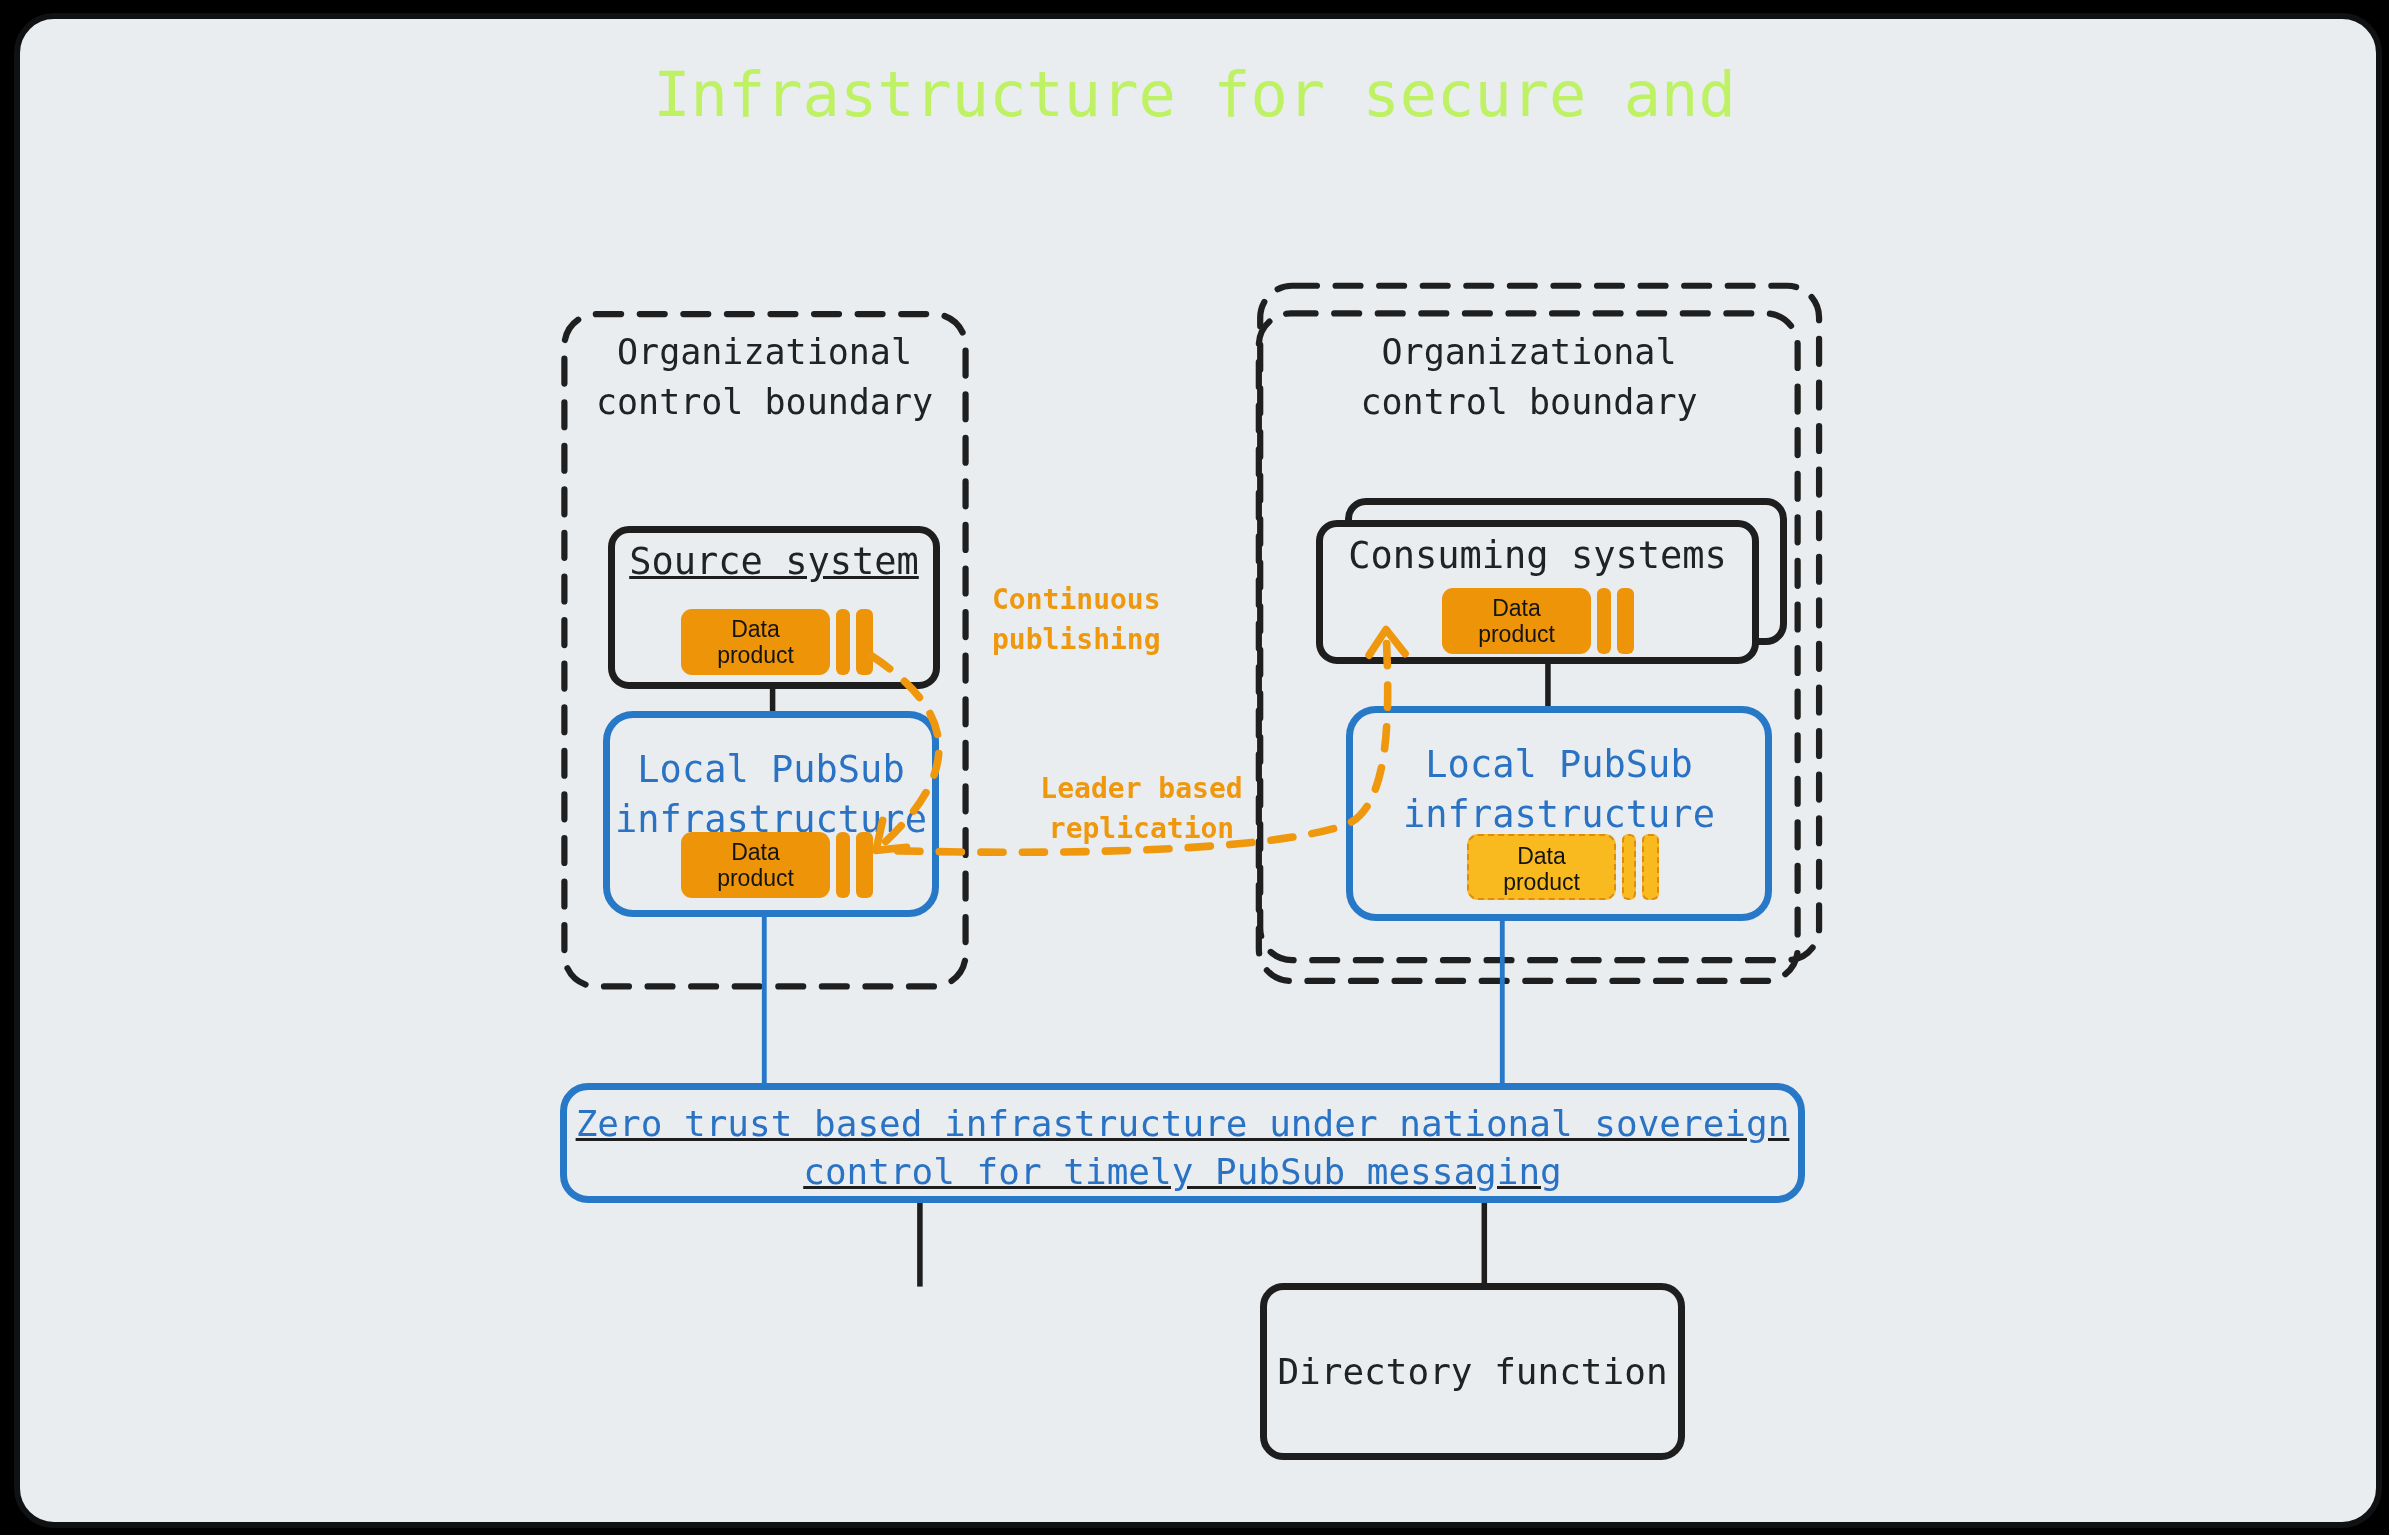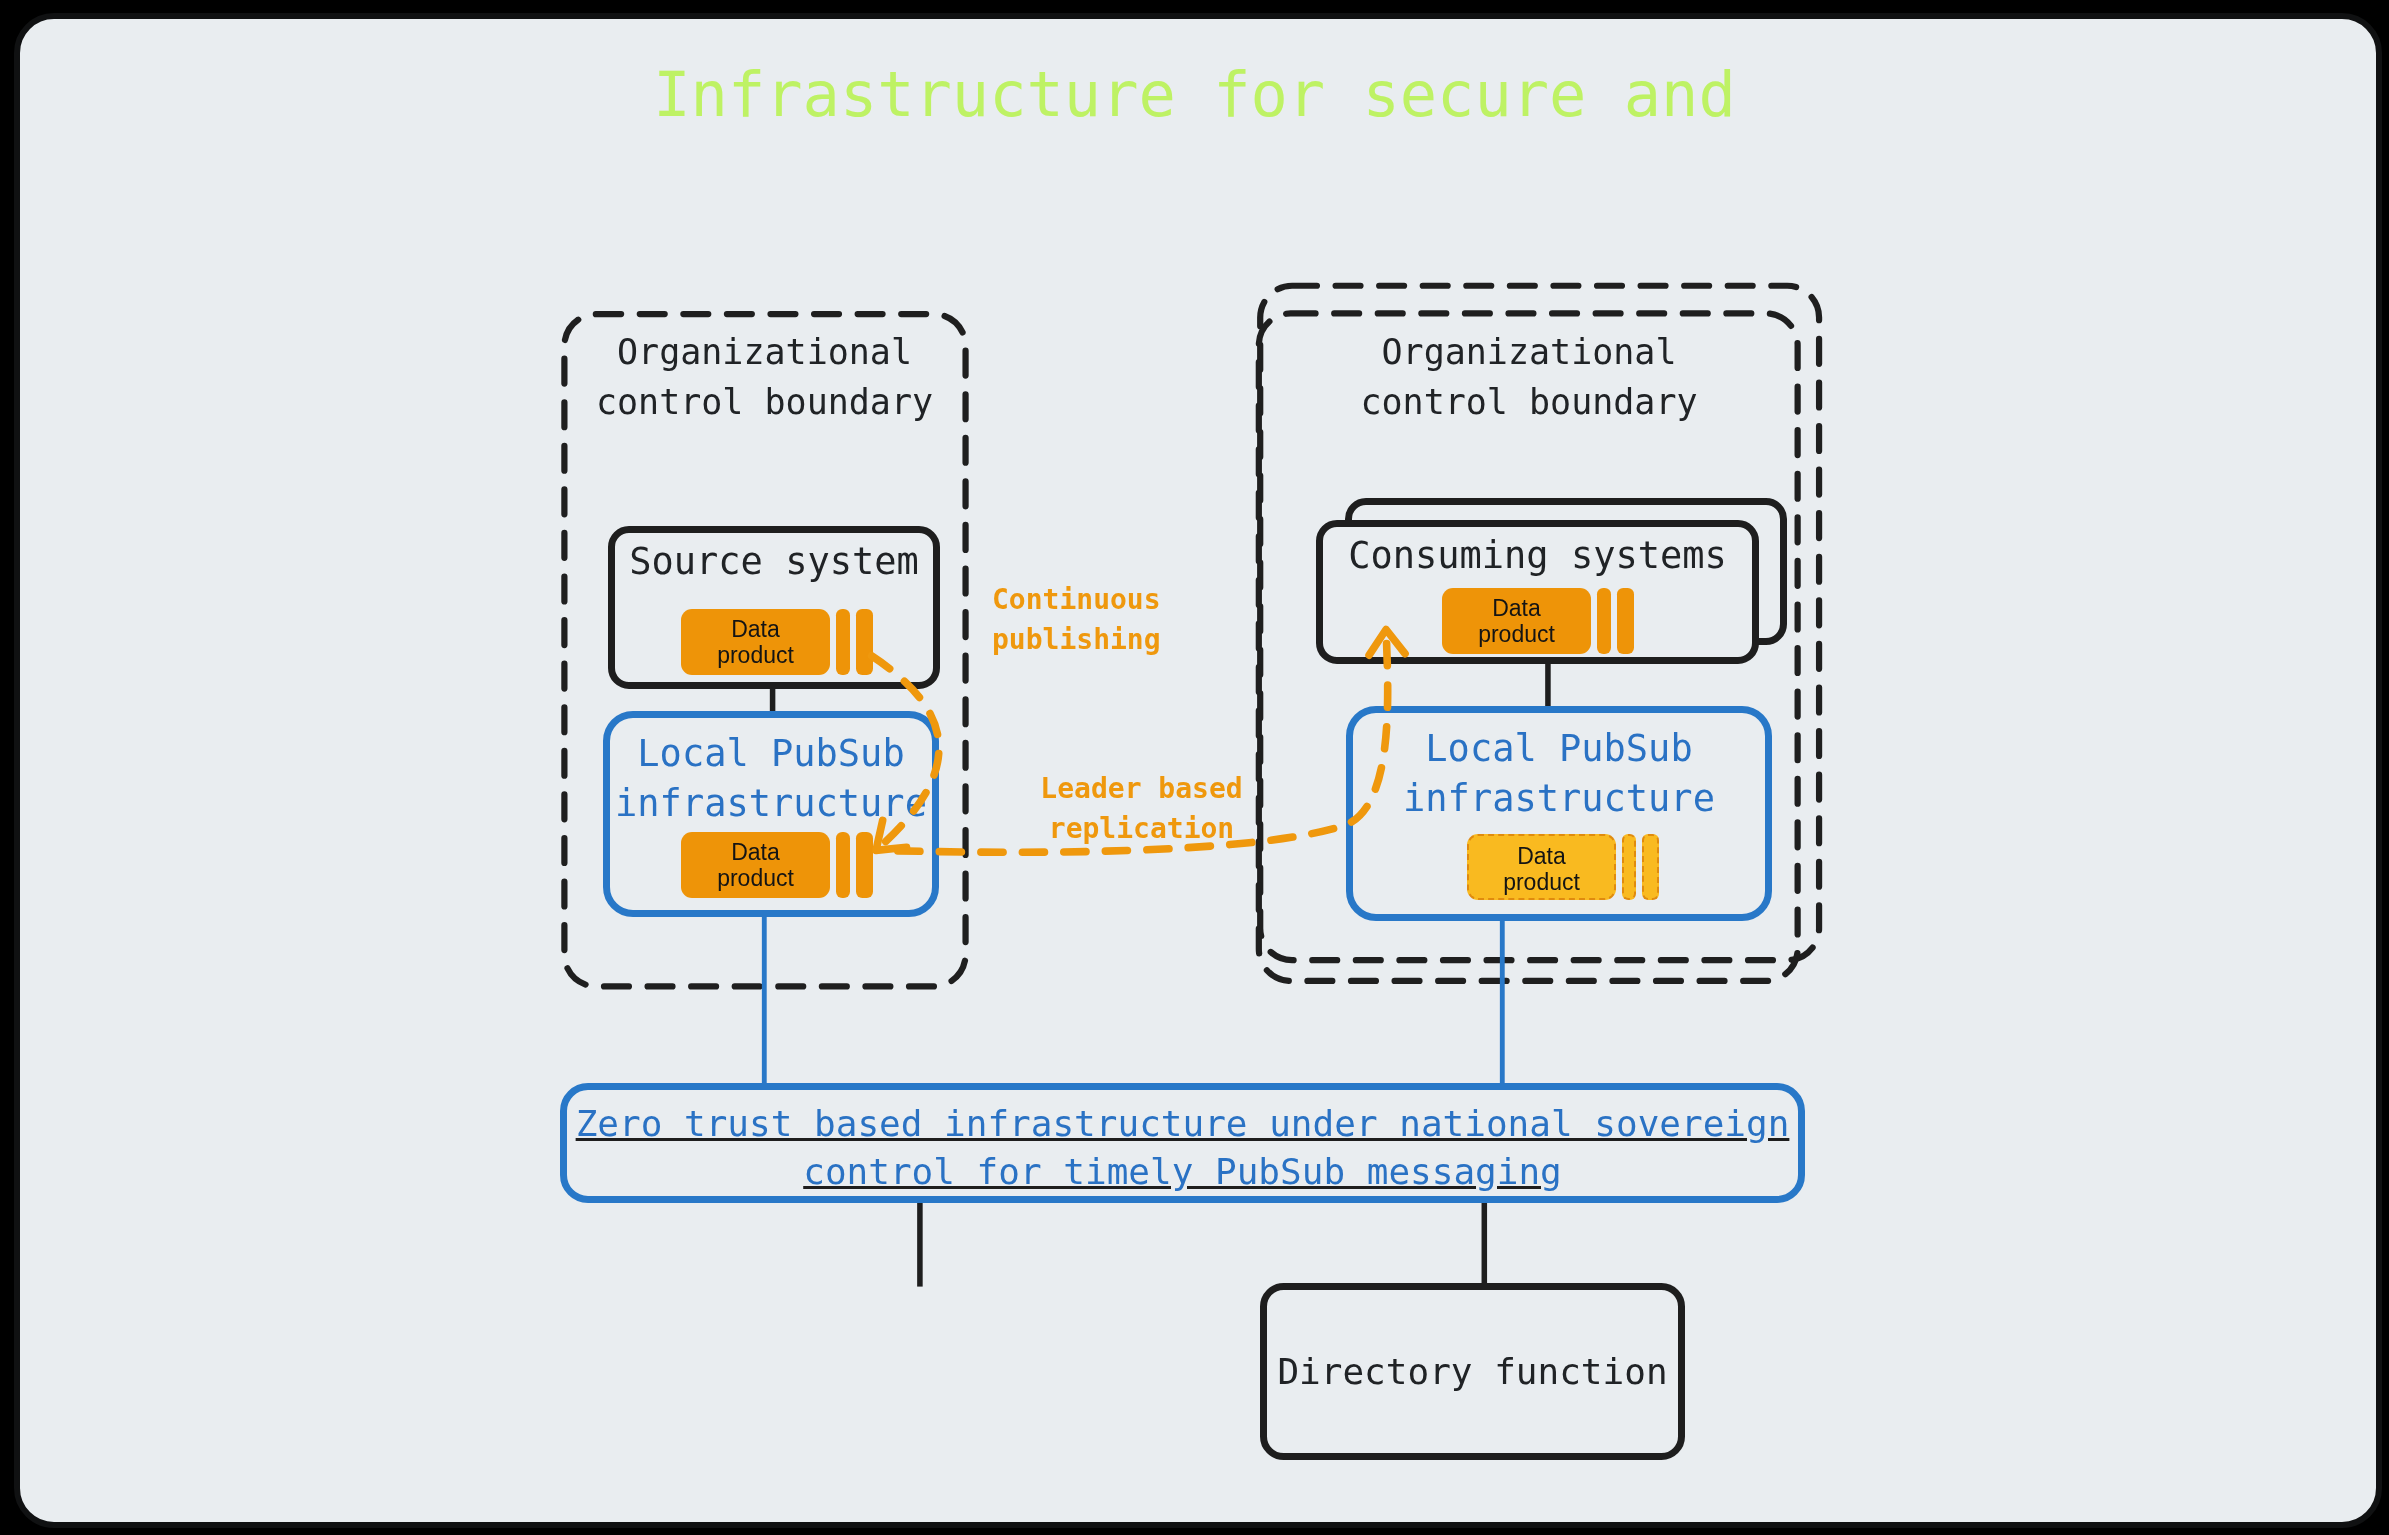--- a/index.html
+++ b/index.html
@@ -7,21 +7,21 @@
   #panel{position:absolute;left:14px;top:12.5px;width:2356px;height:1503px;background:var(--canvas);
          border:6.2px solid var(--frame);border-radius:40px;}
   .ctr{text-align:center;}
   .title-line{position:absolute;width:100%;text-align:center;font-size:62px;line-height:90px;color:#bef264;}
   .bnd-label{position:absolute;text-align:center;font-size:35px;line-height:50px;color:#202326;}
   .sysbox{position:absolute;border:7px solid var(--ink);border-radius:21px;background:transparent;}
   .sysbox.filled{background:var(--canvas);}
   .sysbox .sys-title{margin-top:7px;text-align:center;font-size:37px;color:#202326;}
   .pubsub{position:absolute;border:7px solid var(--blue);border-radius:30px;background:transparent;}
   .pubsub .ps-line{text-align:center;font-size:37px;line-height:50px;color:var(--blue-text);}
-  .pubsub .ps-pad{padding-top:11px;}
+  .pubsub .ps-pad{padding-top:27px;}
   .dp{position:absolute;width:192px;height:66px;}
   .dp-rect{position:absolute;left:0;top:0;width:149px;height:66px;border-radius:11px;background:var(--orange);
            box-sizing:border-box;font-family:"Liberation Sans",sans-serif;font-size:23px;line-height:26px;
            color:#141414;text-align:center;padding-top:7px;}
   .dp-bar{position:absolute;top:0;height:66px;border-radius:6.2px;background:var(--orange);box-sizing:border-box;}
   .dp-bar.b1{left:155px;width:14px;}
   .dp-bar.b2{left:175px;width:17.3px;}
   .dp.replica .dp-rect,.dp.replica .dp-bar{background:var(--orange-light);border:2.8px dashed var(--orange-dash);}
   .zero{position:absolute;border:7.6px solid var(--blue);border-radius:28px;box-sizing:border-box;}
   .zero .z-line{text-align:center;font-size:36px;line-height:48px;color:var(--blue-text);}
@@ -53,21 +53,21 @@
 
   <div class="bnd-label" style="left:564px;top:327px;width:401px;">
     <div>Organizational</div>
     <div>control boundary</div>
   </div>
   <div class="bnd-label" style="left:1259px;top:327px;width:540px;">
     <div>Organizational</div>
     <div>control boundary</div>
   </div>
 
-  <div class="sysbox" style="left:608px;top:526px;width:318px;height:149px;">
+  <div class="sysbox" style="left:608px;top:526px;width:318px;height:149px;text-decoration:underline;">
     <div class="sys-title">Source system</div>
   </div>
   <div class="dp" style="left:681px;top:609px;">
     <div class="dp-rect">
       <div>Data</div>
       <div>product</div>
     </div>
     <div class="dp-bar b1"></div>
     <div class="dp-bar b2"></div>
   </div>

